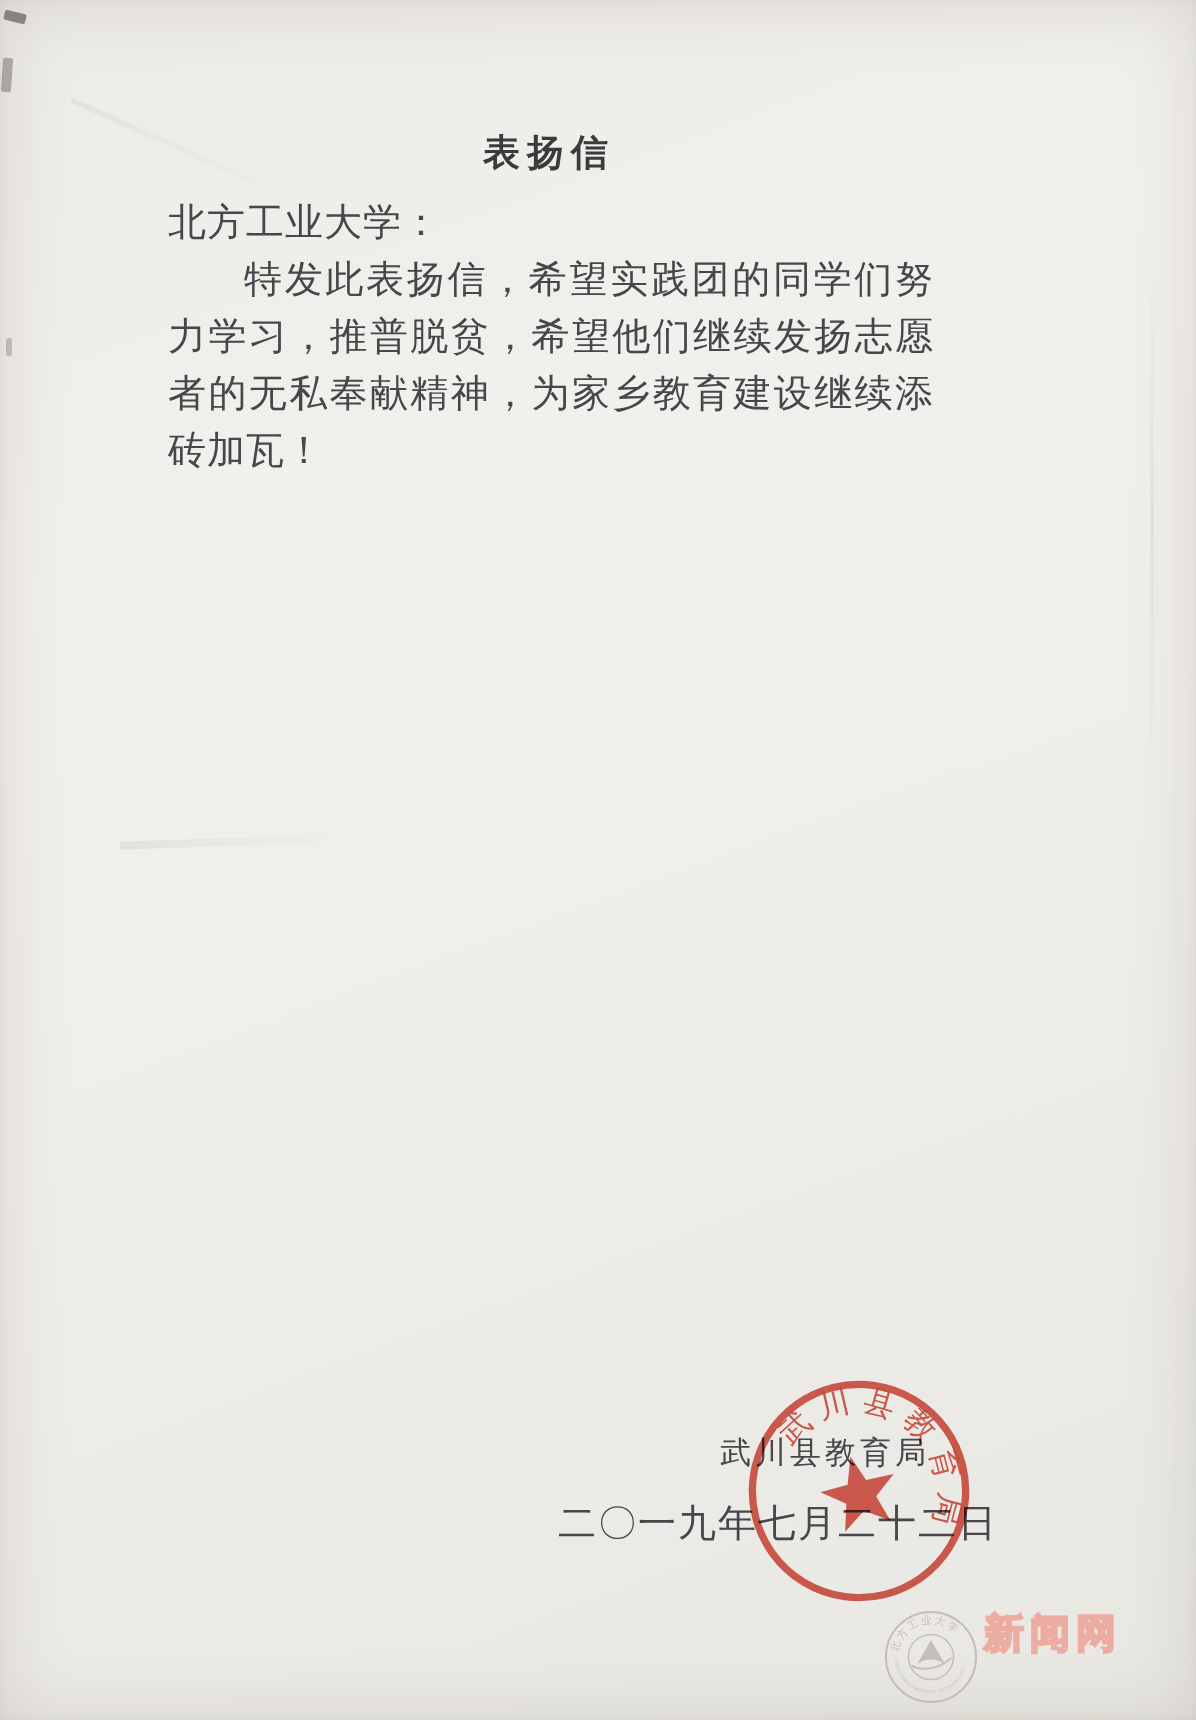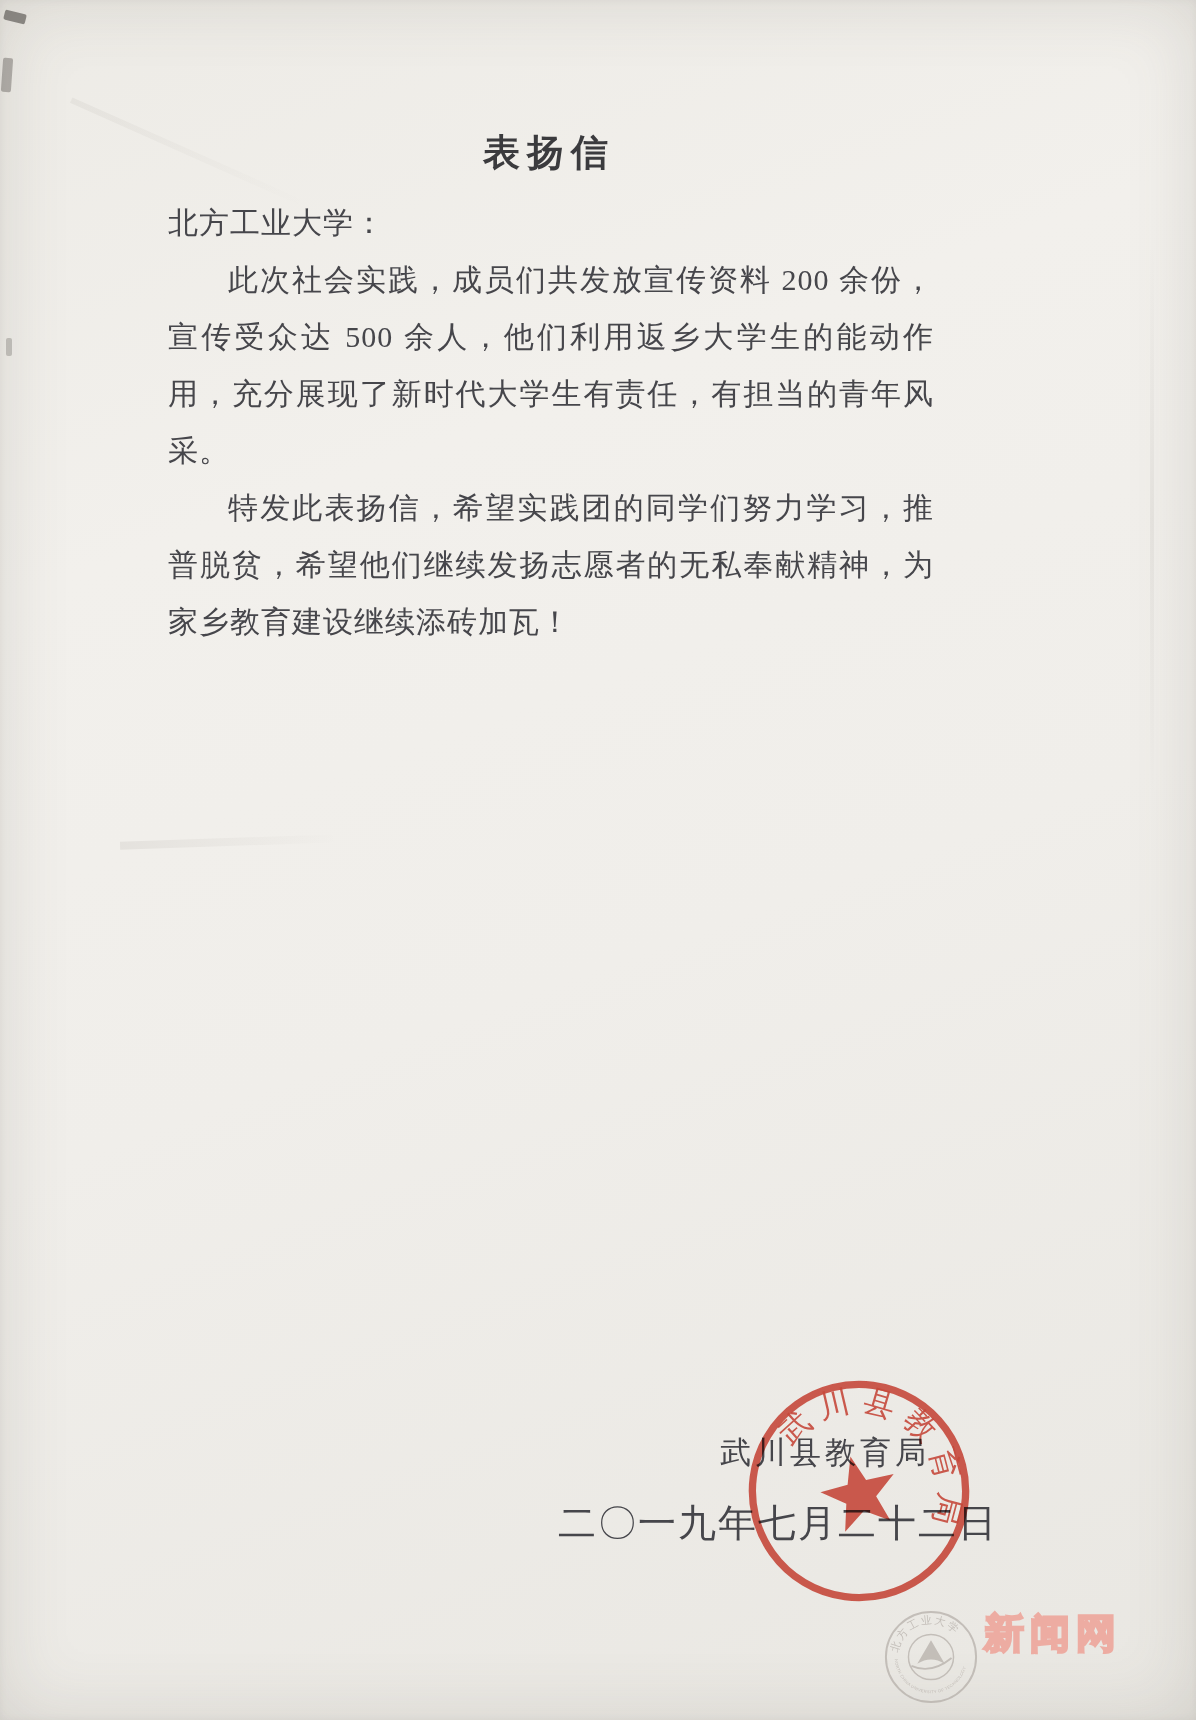--- a/index.html
+++ b/index.html
@@ -24,21 +24,21 @@
   .crease-d{position:absolute;left:60px;top:150px;width:260px;height:6px;transform:rotate(24deg);
     background:linear-gradient(to right,rgba(60,50,40,.05),rgba(0,0,0,0));}
 
   .title{
     position:absolute;left:168px;top:128px;width:762px;
     text-align:center;font-size:37px;font-weight:bold;
     letter-spacing:7px;color:#3b3b3e;
   }
   .letter-body{
     position:absolute;left:168px;top:194px;width:766px;
-    font-size:30px;line-height:57px;color:#46464b;
+    font-size:38px;line-height:57px;color:#46464b;
     letter-spacing:1px;text-align:justify;
   }
   .letter-body p{margin:0;}
   .letter-body p.para{text-indent:2em;}
   .signature{
     position:absolute;left:168px;top:1432px;width:762px;
     text-align:right;padding-right:10px;
     font-size:31px;letter-spacing:4px;color:#46464b;
   }
   .date-line{
@@ -70,21 +70,20 @@
   <div class="speck s2"></div>
   <div class="speck s3"></div>
   <div class="crease-v"></div>
   <div class="crease-h"></div>
   <div class="crease-d"></div>
 
   <div class="title">表扬信</div>
 
   <div class="letter-body">
     <p class="salutation">北方工业大学：</p>
-    <p class="para">此次社会实践，成员们共发放宣传资料 200 余份，宣传受众达 500 余人，他们利用返乡大学生的能动作用，充分展现了新时代大学生有责任，有担当的青年风采。</p>
     <p class="para">特发此表扬信，希望实践团的同学们努力学习，推普脱贫，希望他们继续发扬志愿者的无私奉献精神，为家乡教育建设继续添砖加瓦！</p>
   </div>
 
   <div class="signature">武川县教育局</div>
   <div class="date-line">二〇一九年七月二十二日</div>
 
   <div class="stamp">
     <svg viewBox="0 0 220 220" width="230" height="230">
       <circle cx="110" cy="110" r="102" fill="none" stroke="#d23b2c" stroke-width="7" opacity="0.9"></circle>
       <polygon points="110,76 119.1,101.5 146.1,102.3 124.7,118.8 132.3,144.7 110,129.5 87.7,144.7 95.3,118.8 73.9,102.3 100.9,101.5" fill="#d23b2c" opacity="0.9"></polygon>

